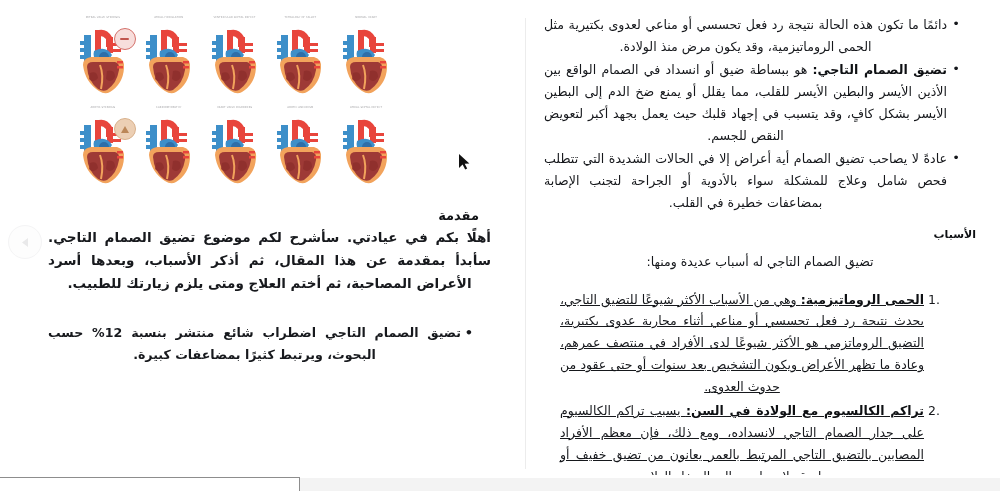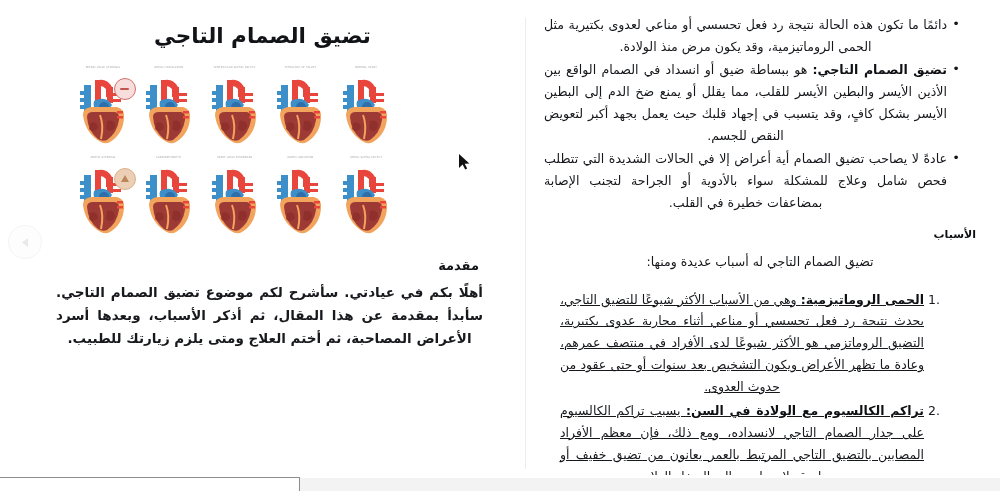--- a/index.html
+++ b/index.html
@@ -136,21 +136,21 @@
     text-align: right;
   }
   #intro-heading {
     margin: 0 12px 3px 0;
     font-size: 13px;
     font-weight: 700;
     color: #111316;
     text-align: right;
   }
   #intro-paragraph {
-    margin: 8px;
+    margin: 0;
     font-size: 13.5px;
     line-height: 1.72;
     font-weight: 600;
     color: #17191d;
     text-align: justify;
     text-align-last: center;
   }
   #left-bullets {
     margin: 26px 0 0 0;
     padding: 0 18px 0 0;
@@ -314,21 +314,20 @@
 </style>
 </head>
 <body>
 
 <div id="page">
 
   <div id="column-divider"></div>
 
   <div id="left-pane">
 
-    <h1 id="doc-title">تضيق الصمام التاجي</h1>
 
     <div id="heart-grid">
         <div class="heart-cell">
           <div class="heart-caption">NORMAL HEART</div>
           <div>
   <svg class="heart-svg" viewBox="0 0 58 76">
 
     <path d="M10 14 h7 v30 h-7 z" fill="#3d8fc9"></path>
     <path d="M6 20 h9 v4 h-9 z" fill="#3d8fc9"></path>
     <path d="M6 27 h9 v4 h-9 z" fill="#3d8fc9"></path>
@@ -658,20 +657,23 @@
           </div>
           <div class="heart-badge badge-valve">
             <i></i>
           </div>
         </div>
       </div>
 
     <div id="left-text">
       <h2 id="intro-heading">مقدمة</h2>
       <p id="intro-paragraph">أهلًا بكم في عيادتي. سأشرح لكم موضوع تضيق الصمام التاجي. سأبدأ بمقدمة عن هذا المقال، ثم أذكر الأسباب، وبعدها أسرد الأعراض المصاحبة، ثم أختم العلاج ومتى يلزم زيارتك للطبيب.</p>
+      <ul id="left-bullets">
+          <li>تضيق الصمام التاجي اضطراب شائع منتشر بنسبة 12% حسب البحوث، ويرتبط كثيرًا بمضاعفات كبيرة.</li>
+        </ul>
     </div>
 
     <div id="prev-control">
       <svg width="13" height="13" viewBox="0 0 13 13">
         <polygon points="9,2 9,11 3,6.5" fill="#e9e9ea"></polygon>
       </svg>
     </div>
 
     <svg id="mouse-cursor" viewBox="0 0 12 16">
       <polygon points="0,0 0,14 3.6,10.6 6.2,15.5 8.2,14.4 5.7,9.8 10.4,9.6" fill="#111111"></polygon>

